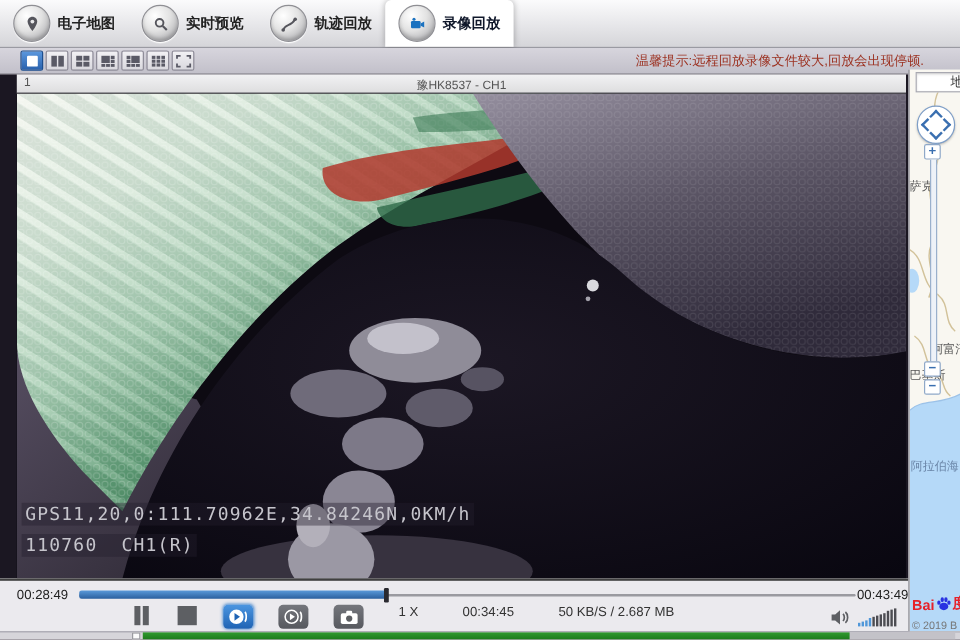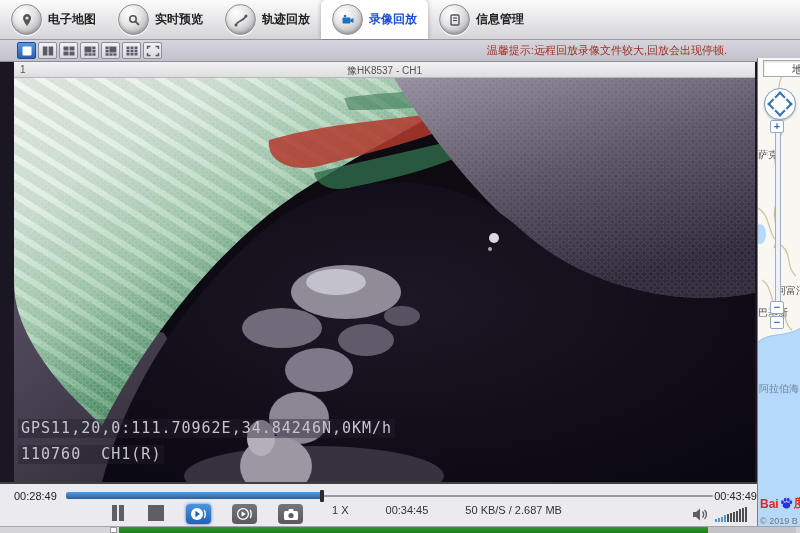--- a/index.html
+++ b/index.html
@@ -8,36 +8,36 @@
        background:#e9e8ec;-webkit-font-smoothing:antialiased;}
   
   .topnav{position:absolute;top:0;left:0;width:800px;height:40px;
           background:linear-gradient(#fbfbfc,#e6e6e9 55%,#d5d5d9);
           border-bottom:1px solid #9a9aa2;display:flex;
           align-items:stretch;padding-right:2px;box-sizing:border-box;}
   .nav-item{display:flex;align-items:center;gap:6px;padding:0 11px;cursor:pointer;}
   .nav-item .lbl{font-size:12px;font-weight:bold;color:#222;white-space:nowrap;}
   .nav-item.active{background:#fff;border-radius:5px 5px 0 0;
           box-shadow:0 0 5px rgba(0,0,0,.28);}
-  .nav-item.active .lbl{color:#1d4ed8;}
+  .nav-item.active .lbl{color:#0f172a;}
   .orb{width:29px;height:29px;border-radius:50%;flex:0 0 29px;
        background:radial-gradient(circle at 35% 28%,#ffffff,#e2e2e2 45%,#b5b5b8 80%,#9e9ea2);
        border:1px solid #8f8f94;box-shadow:inset 0 -2px 3px rgba(0,0,0,.18),0 1px 1px #fff;
        display:flex;align-items:center;justify-content:center;}
   
   .subbar{position:absolute;top:40px;left:0;width:800px;height:22px;
           background:linear-gradient(#d7d5dd,#c2c0ca);
           border-bottom:1px solid #8e8c96;display:flex;align-items:center;
           padding:0 6px 0 17px;box-sizing:border-box;}
   .lay-btn{width:17px;height:15px;margin-right:2px;border:1px solid #8f8d99;
            border-radius:2px;background:linear-gradient(#f2f1f4,#d9d8de);
            display:flex;align-items:center;justify-content:center;cursor:pointer;}
   .lay-btn.active{background:linear-gradient(#5a97dd,#2a62ad);border-color:#1d4e8e;}
   .lay-btn svg{display:block;}
-  .warn{margin-left:auto;margin-right:67px;font-size:11px;color:#9c3222;white-space:nowrap;}
+  .warn{margin-left:auto;margin-right:24px;font-size:11px;color:#9c3222;white-space:nowrap;}
   
   .stage{position:absolute;top:62px;left:0;width:757px;height:420px;background:#1b1722;}
   .vheader{position:absolute;top:0;left:14px;width:741px;height:16px;
            background:linear-gradient(#f2f2f4,#dededf);border-bottom:1px solid #b8b8bc;
            font-size:10px;color:#555;box-sizing:border-box;}
   .vheader .chno{position:absolute;left:6px;top:2px;}
   .vheader .vtitle{position:absolute;left:0;right:0;top:2px;text-align:center;}
   .vbody{position:absolute;top:16px;left:14px;width:741px;height:404px;overflow:hidden;
          background:#0d0a12;cursor:pointer;}
   .osd{position:absolute;font-family:"DejaVu Sans Mono","Liberation Mono",monospace;
@@ -144,30 +144,20 @@
   </div>
   <div class="nav-item active">
     <span class="orb">
       <svg width="14" height="14" viewBox="0 0 14 14">
           <rect x="1.5" y="4.5" width="8" height="6" rx="1" fill="#1b72c0"></rect>
           <path d="M9.5 6.5 L12.5 5 V10 L9.5 8.5 Z" fill="#1b72c0"></path>
           <circle cx="4" cy="3" r="1.3" fill="#1b72c0"></circle>
         </svg>
     </span>
     <span class="lbl">录像回放</span>
-  </div>
-  <div class="nav-item">
-    <span class="orb">
-      <svg width="14" height="14" viewBox="0 0 14 14">
-          <rect x="3" y="2" width="8" height="10" rx="1" fill="none" stroke="#55555c" stroke-width="1.4"></rect>
-          <line x1="5" y1="5" x2="9" y2="5" stroke="#55555c" stroke-width="1.2"></line>
-          <line x1="5" y1="7.5" x2="9" y2="7.5" stroke="#55555c" stroke-width="1.2"></line>
-        </svg>
-    </span>
-    <span class="lbl">信息管理</span>
   </div>
 </div>
 
 <div class="subbar">
   <div class="lay-btn active">
     <svg width="14" height="12" viewBox="0 0 14 12">
         <rect x="2.5" y="1.5" width="9" height="9" rx="1" fill="#fff"></rect>
       </svg>
   </div>
   <div class="lay-btn">

